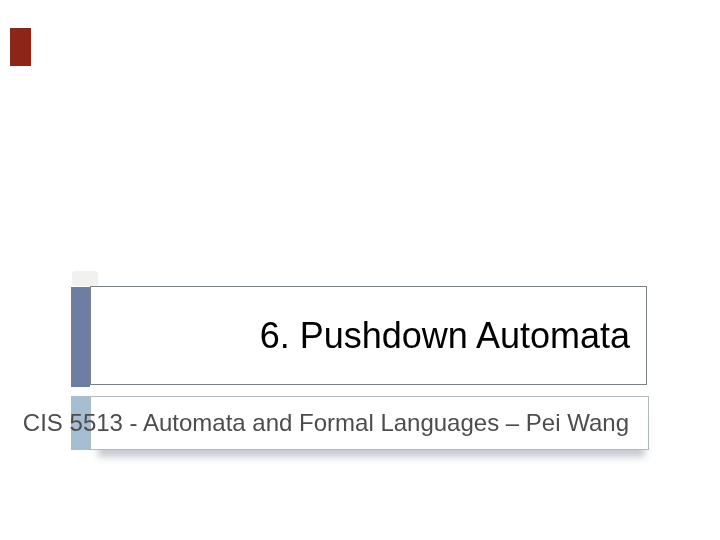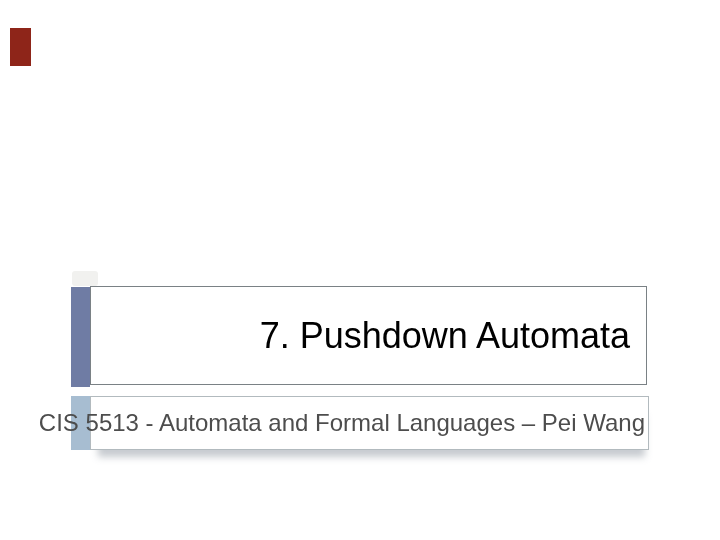--- a/index.html
+++ b/index.html
@@ -59,21 +59,21 @@
   }
   .subtitle-box{
     position:absolute;
     left:90px;top:396px;
     width:559px;height:54px;
     background:#ffffff;
     border:1px solid var(--subtitle-box-border);
     display:flex;
     align-items:center;
     justify-content:flex-end;
-    padding-right:3px;
+    padding-right:19px;
     box-shadow:2px 13px 7px -6px rgba(130,140,150,0.45);
   }
   .subtitle-accent-bar{
     position:absolute;
     left:71px;top:396px;
     width:19px;height:54px;
     background:var(--subtitle-accent-bar);
   }
   .slide-subtitle{
     font-size:24px;
@@ -87,21 +87,21 @@
 
 <div class="slide">
 
   <div class="corner-accent"></div>
 
   <div class="bar-shadow"></div>
 
   <div class="title-accent-bar"></div>
 
   <div class="title-box">
-    <div class="slide-title">7. Pushdown Automata</div>
+    <div class="slide-title">6. Pushdown Automata</div>
   </div>
 
   <div class="subtitle-accent-bar"></div>
 
   <div class="subtitle-box">
     <div class="slide-subtitle">CIS 5513 - Automata and Formal Languages – Pei Wang</div>
   </div>
 
 </div>
 

